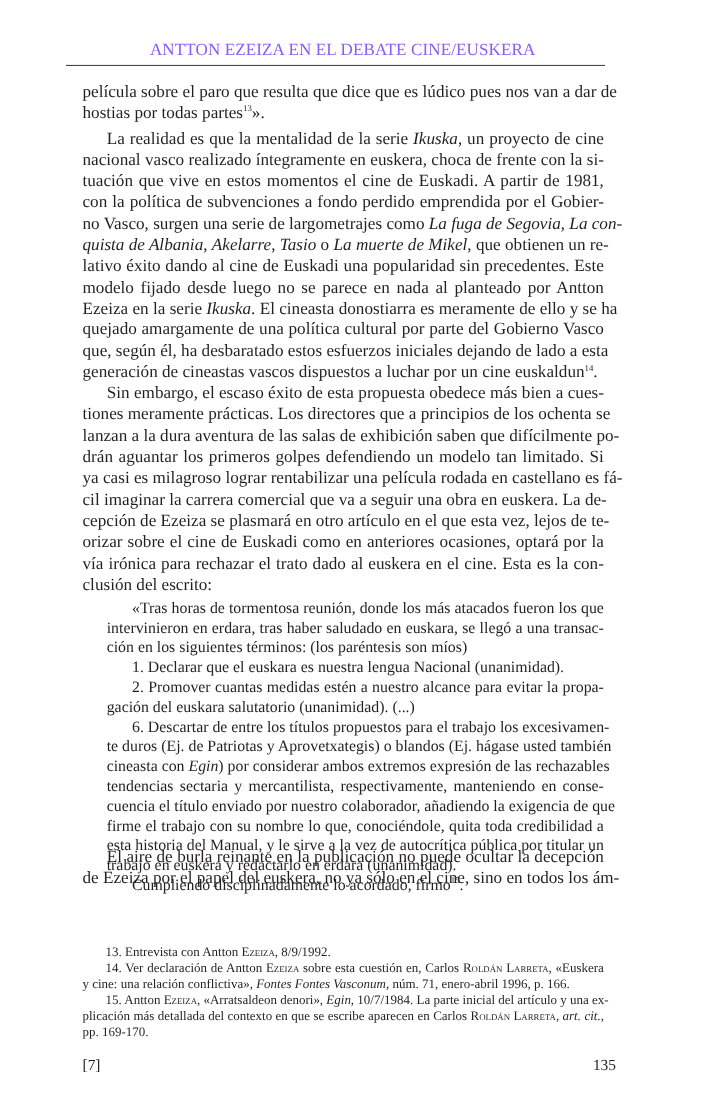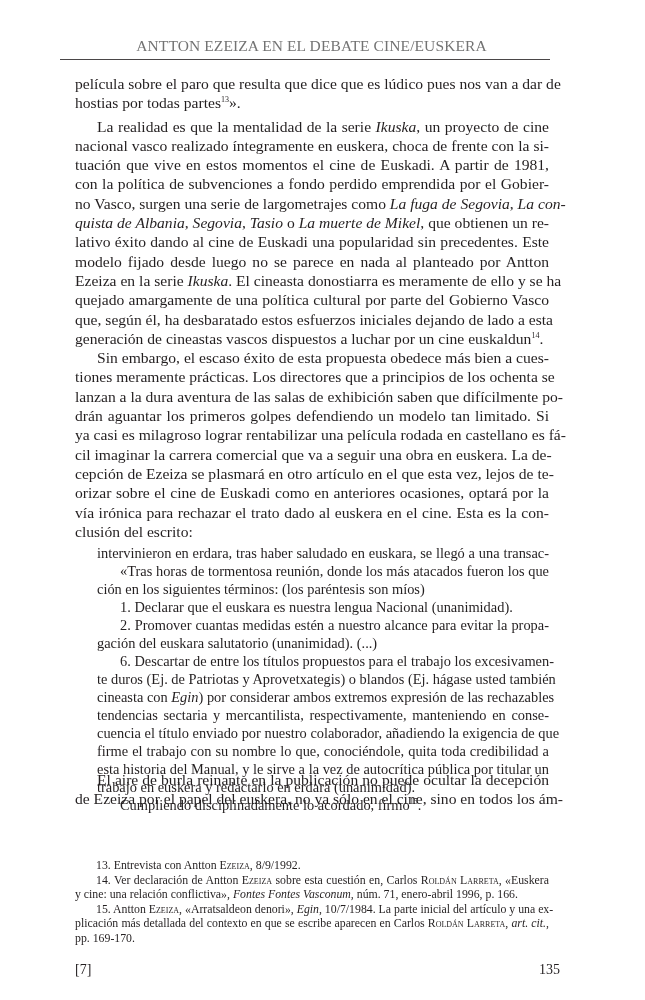--- a/index.html
+++ b/index.html
@@ -4,21 +4,21 @@
 <style>
   html, body { margin: 0; padding: 0; background: #ffffff; }
   body {
     width: 645px; height: 1000px; position: relative; overflow: hidden;
     font-family: "Liberation Serif", "DejaVu Serif", serif;
     color: #231f20;
   }
   .running-head {
     position: absolute; left: 73px; width: 477px; top: 37px;
     text-align: center; font-size: 15.5px; letter-spacing: 0.1px;
-    color: #737373;
+    color: #8b5cf6;
   }
   .head-rule {
     position: absolute; left: 60px; width: 490px; top: 59px; height: 0;
     border-top: 1px solid #4a4647;
   }
   .body-text {
     position: absolute; left: 75px; width: 474px; top: 74px;
     font-size: 15.6px; line-height: 19.3px;
   }
   .line {
@@ -65,21 +65,21 @@
     <span class="line">película sobre el paro que resulta que dice que es lúdico pues nos van a dar de</span>
     <span class="line last"><span>hostias por todas partes</span><sup>13</sup><span>».</span></span>
   </div>
   <div class="para-gap"></div>
   <div>
     <span class="line indent"><span>La realidad es que la mentalidad de la serie </span><i>Ikuska</i><span>, un proyecto de cine</span></span>
     <span class="line">nacional vasco realizado íntegramente en euskera, choca de frente con la si-</span>
     <span class="line">tuación que vive en estos momentos el cine de Euskadi. A partir de 1981,</span>
     <span class="line">con la política de subvenciones a fondo perdido emprendida por el Gobier-</span>
     <span class="line"><span>no Vasco, surgen una serie de largometrajes como </span><i>La fuga de Segovia</i><span>, </span><i>La con-</i></span>
-    <span class="line"><i>quista de Albania</i><span>, </span><i>Segovia</i><span>, </span><i>Tasio</i><span> o </span><i>La muerte de Mikel</i><span>, que obtienen un re-</span></span>
+    <span class="line"><i>quista de Albania</i><span>, </span><i>Akelarre</i><span>, </span><i>Tasio</i><span> o </span><i>La muerte de Mikel</i><span>, que obtienen un re-</span></span>
     <span class="line">lativo éxito dando al cine de Euskadi una popularidad sin precedentes. Este</span>
     <span class="line">modelo fijado desde luego no se parece en nada al planteado por Antton</span>
     <span class="line"><span>Ezeiza en la serie </span><i>Ikuska</i><span>. El cineasta donostiarra es meramente de ello y se ha</span></span>
     <span class="line">quejado amargamente de una política cultural por parte del Gobierno Vasco</span>
     <span class="line">que, según él, ha desbaratado estos esfuerzos iniciales dejando de lado a esta</span>
     <span class="line last"><span>generación de cineastas vascos dispuestos a luchar por un cine euskaldun</span><sup>14</sup><span>.</span></span>
   </div>
   <div>
     <span class="line indent">Sin embargo, el escaso éxito de esta propuesta obedece más bien a cues-</span>
     <span class="line">tiones meramente prácticas. Los directores que a principios de los ochenta se</span>
@@ -88,22 +88,22 @@
     <span class="line">ya casi es milagroso lograr rentabilizar una película rodada en castellano es fá-</span>
     <span class="line">cil imaginar la carrera comercial que va a seguir una obra en euskera. La de-</span>
     <span class="line">cepción de Ezeiza se plasmará en otro artículo en el que esta vez, lejos de te-</span>
     <span class="line">orizar sobre el cine de Euskadi como en anteriores ocasiones, optará por la</span>
     <span class="line">vía irónica para rechazar el trato dado al euskera en el cine. Esta es la con-</span>
     <span class="line last">clusión del escrito:</span>
   </div>
 </div>
 
 <div class="quote">
+  <span class="line indent">«Tras horas de tormentosa reunión, donde los más atacados fueron los que</span>
   <span class="line">intervinieron en erdara, tras haber saludado en euskara, se llegó a una transac-</span>
-  <span class="line indent">«Tras horas de tormentosa reunión, donde los más atacados fueron los que</span>
   <span class="line last">ción en los siguientes términos: (los paréntesis son míos)</span>
   <span class="line last indent">1. Declarar que el euskara es nuestra lengua Nacional (unanimidad).</span>
   <span class="line indent">2. Promover cuantas medidas estén a nuestro alcance para evitar la propa-</span>
   <span class="line last">gación del euskara salutatorio (unanimidad). (...)</span>
   <span class="line indent">6. Descartar de entre los títulos propuestos para el trabajo los excesivamen-</span>
   <span class="line">te duros (Ej. de Patriotas y Aprovetxategis) o blandos (Ej. hágase usted también</span>
   <span class="line"><span>cineasta con </span><i>Egin</i><span>) por considerar ambos extremos expresión de las rechazables</span></span>
   <span class="line">tendencias sectaria y mercantilista, respectivamente, manteniendo en conse-</span>
   <span class="line">cuencia el título enviado por nuestro colaborador, añadiendo la exigencia de que</span>
   <span class="line">firme el trabajo con su nombre lo que, conociéndole, quita toda credibilidad a</span>

